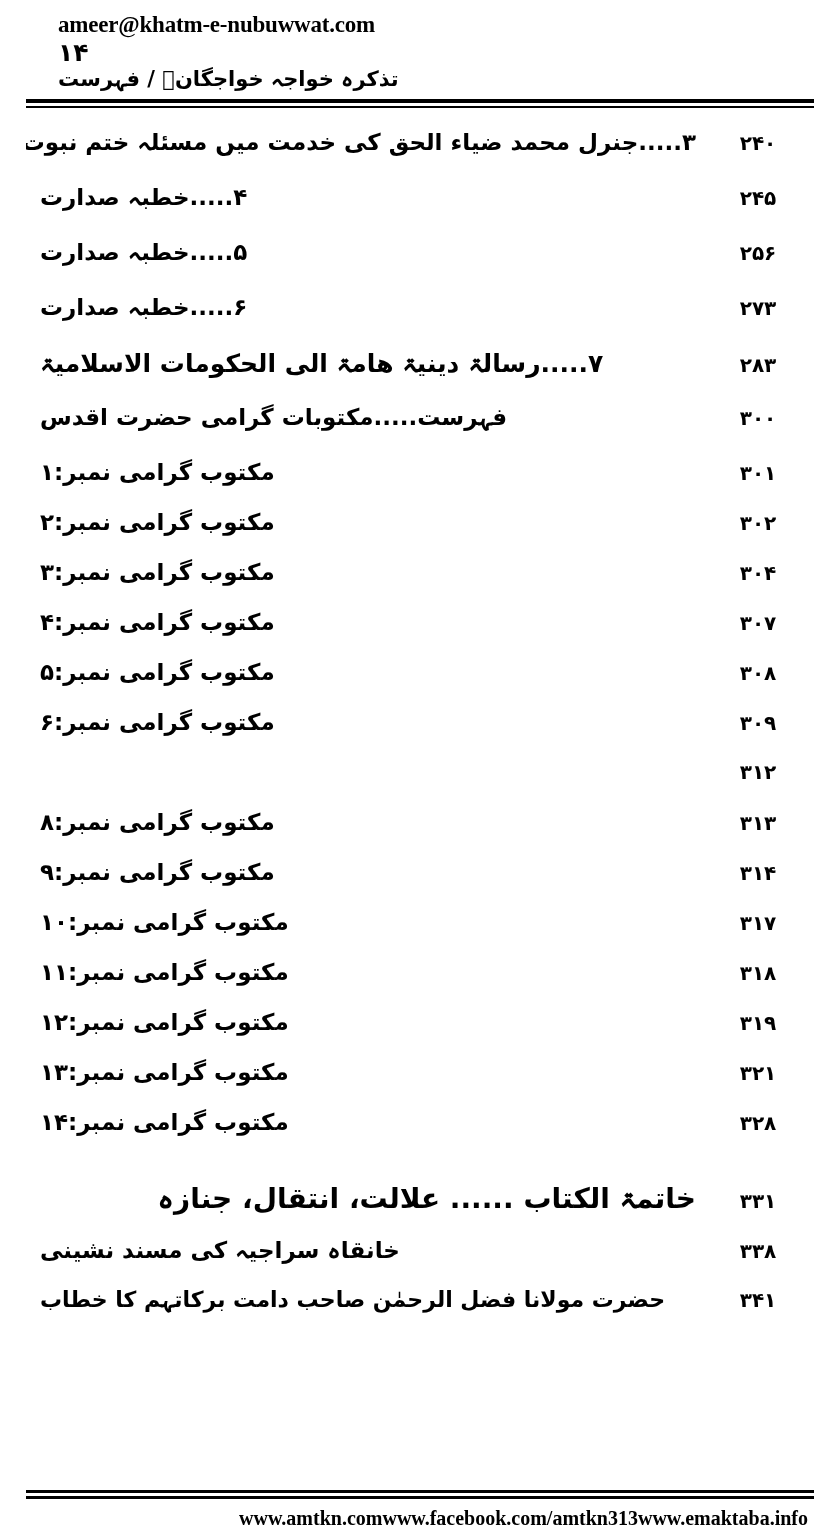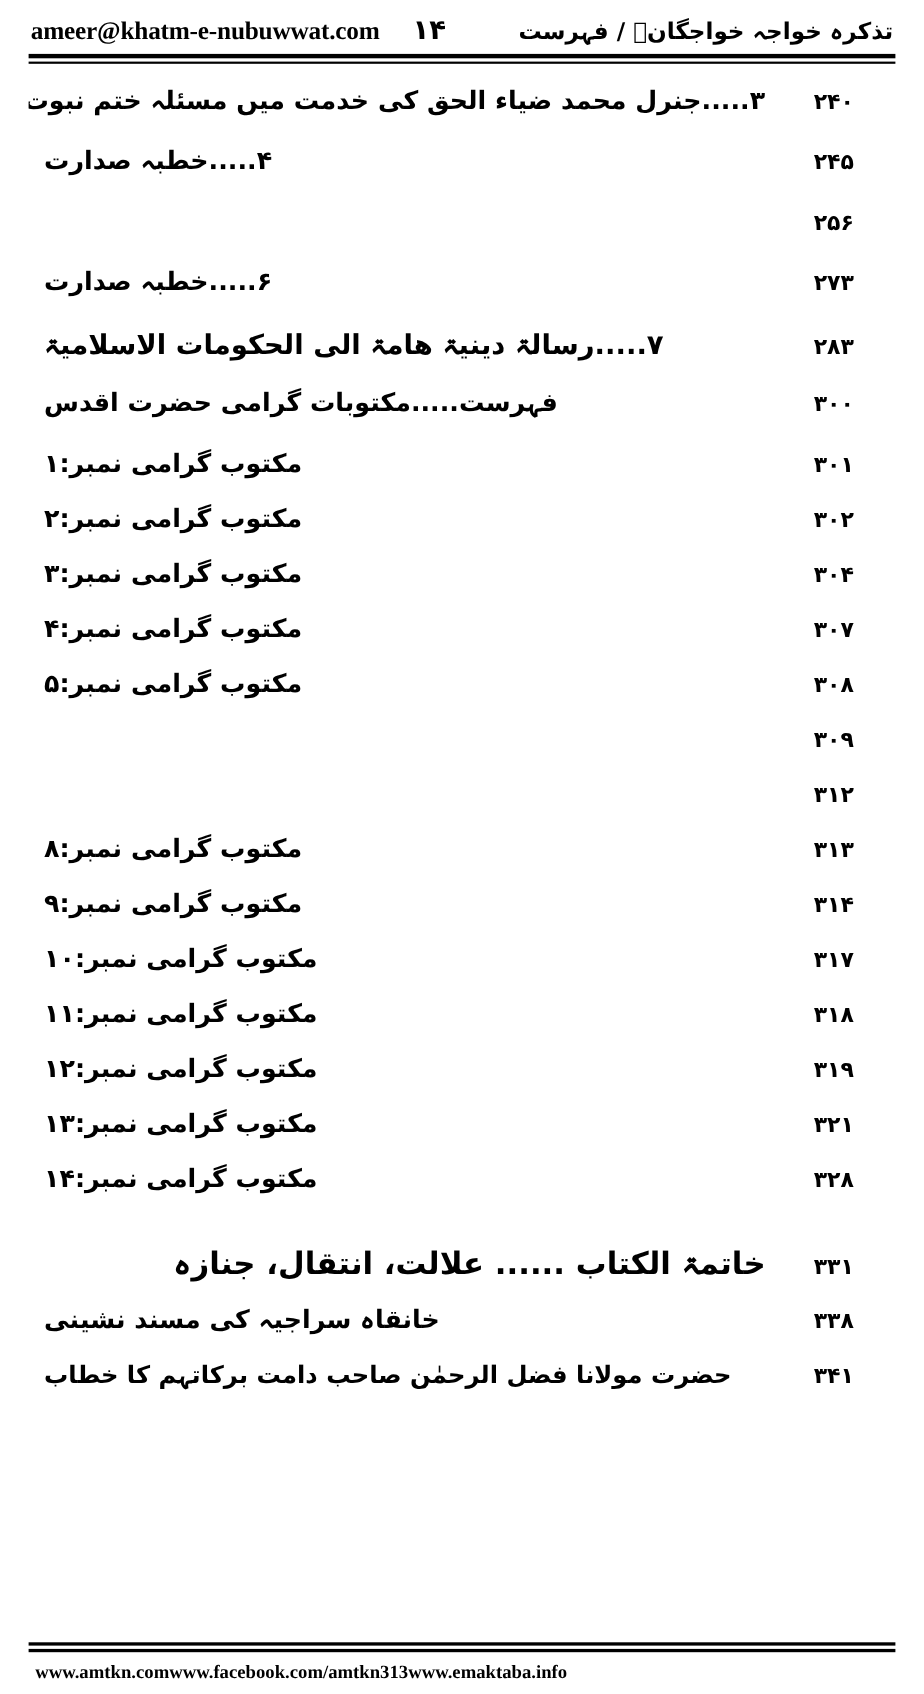--- a/index.html
+++ b/index.html
@@ -23,20 +23,21 @@
     display: flex;
     flex-direction: column;
   }
 
   
   .header {
     display: flex;
     align-items: baseline;
     justify-content: space-between;
     padding: 12px 2px 6px 2px;
+    flex-direction: column;
   }
   .header-email {
     font-family: "Liberation Serif", serif;
     font-size: 23px;
     font-weight: 700;
     letter-spacing: -0.2px;
     white-space: nowrap;
   }
   .header-pageno {
     font-family: "DejaVu Sans", sans-serif;
@@ -131,23 +132,23 @@
   }
   .toc-row.small .toc-title {
     font-size: 22px;
   }
 
   
   .footer {
     padding: 8px 6px 10px 6px;
     display: flex;
     align-items: baseline;
-    justify-content: flex-start;
+    justify-content: flex-end;
     font-family: "Liberation Serif", serif;
-    font-size: 17px;
+    font-size: 20px;
     font-weight: 700;
   }
   .footer-item {
     white-space: nowrap;
   }
 </style>
 </head>
 <body>
 
 <div class="page">
@@ -167,20 +168,21 @@
       <div class="toc-title">۳.....جنرل محمد ضیاء الحق کی خدمت میں مسئلہ ختم نبوت سے متعلق مثبت تجاویز</div>
     </div>
 
     <div class="toc-row">
       <div class="toc-page">۲۴۵</div>
       <div class="toc-title">۴.....خطبہ صدارت</div>
     </div>
 
     <div class="toc-row">
       <div class="toc-page">۲۵۶</div>
+      <div class="toc-title">۵.....خطبہ صدارت</div>
     </div>
 
     <div class="toc-row">
       <div class="toc-page">۲۷۳</div>
       <div class="toc-title">۶.....خطبہ صدارت</div>
     </div>
 
     <div class="toc-row letters">
       <div class="toc-page">۲۸۳</div>
       <div class="toc-title">۷.....رسالۃ دینیۃ هامۃ الی الحکومات الاسلامیۃ</div>
@@ -211,20 +213,21 @@
       <div class="toc-title">مکتوب گرامی نمبر:۴</div>
     </div>
 
     <div class="toc-row compact">
       <div class="toc-page">۳۰۸</div>
       <div class="toc-title">مکتوب گرامی نمبر:۵</div>
     </div>
 
     <div class="toc-row compact">
       <div class="toc-page">۳۰۹</div>
+      <div class="toc-title">مکتوب گرامی نمبر:۶</div>
     </div>
 
     <div class="toc-row compact">
       <div class="toc-page">۳۱۲</div>
     </div>
 
     <div class="toc-row compact">
       <div class="toc-page">۳۱۳</div>
       <div class="toc-title">مکتوب گرامی نمبر:۸</div>
     </div>

